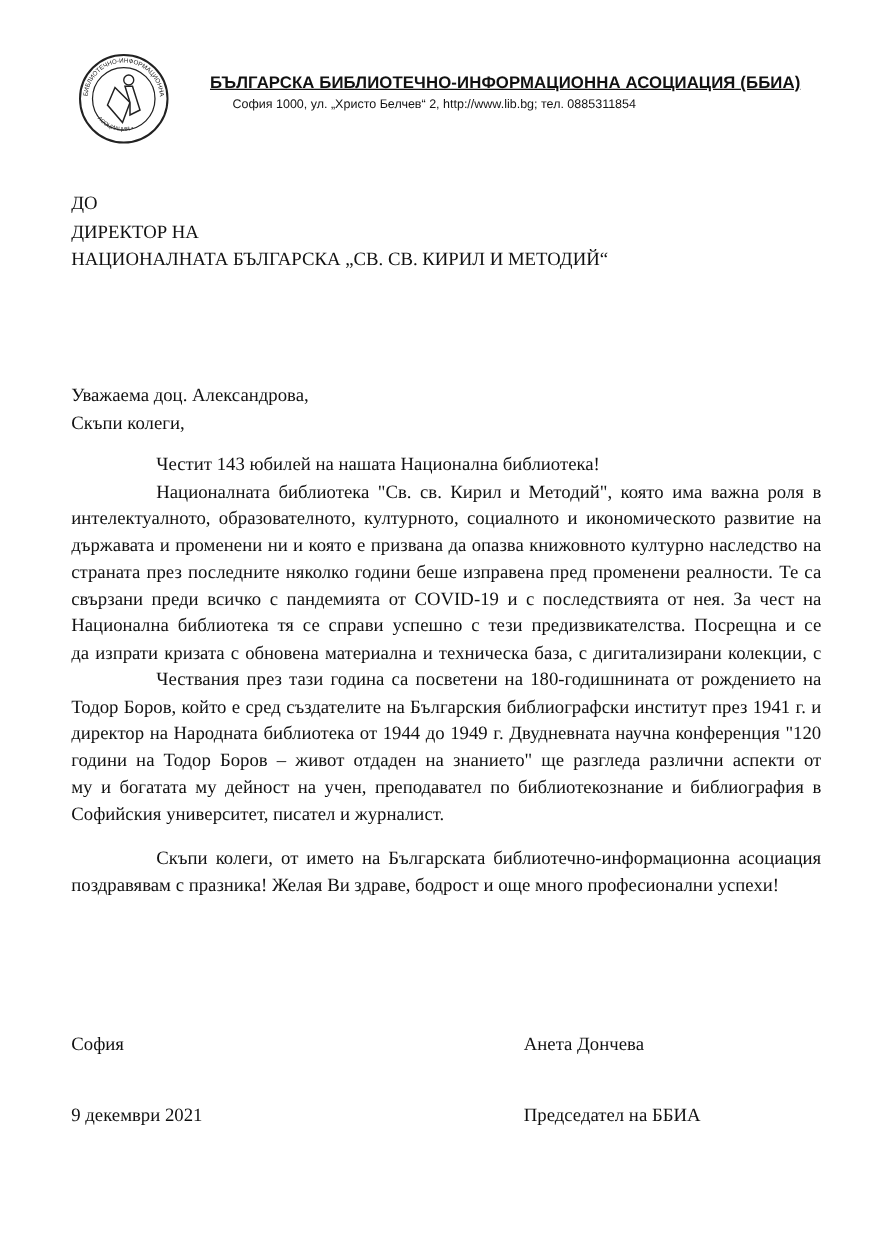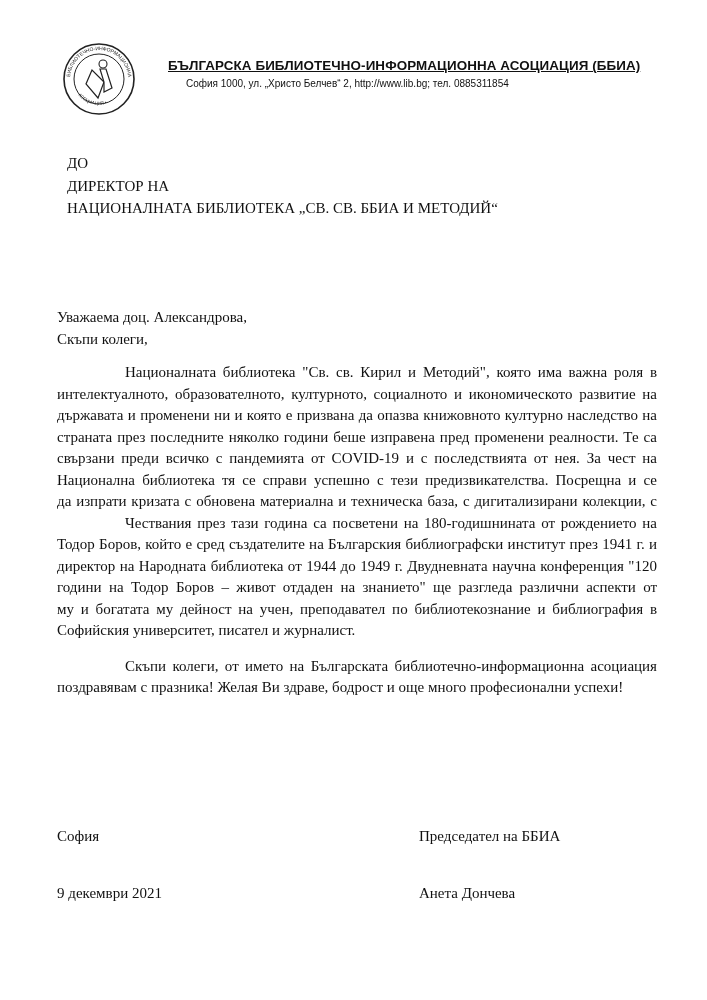--- a/index.html
+++ b/index.html
@@ -13,21 +13,21 @@
     }
     .org-contacts {
       position: absolute; left: 186px; top: 78px; width: 420px;
       font-family: "Liberation Sans", sans-serif; font-size: 10px; white-space: nowrap; color: #111;
     }
     .serif { font-family: "Liberation Serif", serif; font-size: 15px; color: #111; }
     .block { position: absolute; left: 57px; width: 600px; }
     .line { height: 21.5px; line-height: 21.5px; white-space: nowrap; }
     .just { text-align: justify; text-align-last: justify; white-space: normal; overflow: hidden; }
     .indent { padding-left: 68px; }
-    .recipient .line { height: 22.5px; line-height: 22.5px; margin-left: 10px; }
+    .recipient .line { height: 22.5px; line-height: 22.5px; }
     .sig { position: absolute; font-family: "Liberation Serif", serif; font-size: 15px; }
     .sig .line { height: 22px; line-height: 22px; margin-top: 35px; }
   </style>
 </head>
 <body>
 
 <div class="page">
 
   <div class="logo">
     <svg width="74" height="74" viewBox="0 0 74 74">
@@ -46,29 +46,30 @@
       <path d="M 38 27 L 44 27 L 50 46 L 42 50 L 42 40 Z" fill="#fff" stroke="#222" stroke-width="1.2"></path>
     </svg>
   </div>
 
   <div class="org-name">БЪЛГАРСКА БИБЛИОТЕЧНО-ИНФОРМАЦИОННА АСОЦИАЦИЯ (ББИА)</div>
   <div class="org-contacts">София 1000, ул. „Христо Белчев“ 2, http://www.lib.bg; тел. 0885311854</div>
 
   <div class="block serif recipient" style="top:152px;">
     <div class="line">ДО</div>
     <div class="line">ДИРЕКТОР НА</div>
-    <div class="line">НАЦИОНАЛНАТА БИБЛИОТЕКА „СВ. СВ. ББИА И МЕТОДИЙ“</div>
+    <div class="line">НАЦИОНАЛНАТА БЪЛГАРСКА „СВ. СВ. КИРИЛ И МЕТОДИЙ“</div>
   </div>
 
   <div class="block serif" style="top:307px;">
     <div class="line">Уважаема доц. Александрова,</div>
     <div class="line">Скъпи колеги,</div>
   </div>
 
   <div class="block serif" style="top:362px;">
+    <div class="line indent">Честит 143 юбилей на нашата Национална библиотека!</div>
 
     <div>
       <div class="line just indent">Националната библиотека "Св. св. Кирил и Методий", която има важна роля в</div>
       <div class="line just">интелектуалното, образователното, културното, социалното и икономическото развитие на</div>
       <div class="line just">държавата и променени ни и която е призвана да опазва книжовното културно наследство на</div>
       <div class="line just">страната през последните няколко години беше изправена пред променени реалности. Те са</div>
       <div class="line just">свързани преди всичко с пандемията от COVID-19 и с последствията от нея. За чест на нашата</div>
       <div class="line just">Национална библиотека тя се справи успешно с тези предизвикателства. Посрещна и се стреми</div>
       <div class="line just">да изпрати кризата с обновена материална и техническа база, с дигитализирани колекции, с нови</div>
     </div>
@@ -89,17 +90,17 @@
       <div class="line">поздравявам с празника! Желая Ви здраве, бодрост и още много професионални успехи!</div>
     </div>
   </div>
 
   <div class="sig" style="left:57px; top:790px;">
     <div class="line">София</div>
     <div class="line">9 декември 2021</div>
   </div>
 
   <div class="sig" style="left:419px; top:790px;">
+    <div class="line">Анета Дончева</div>
     <div class="line">Председател на ББИА</div>
-    <div class="line">Анета Дончева</div>
   </div>
 
 </div>
 
 </body></html>

